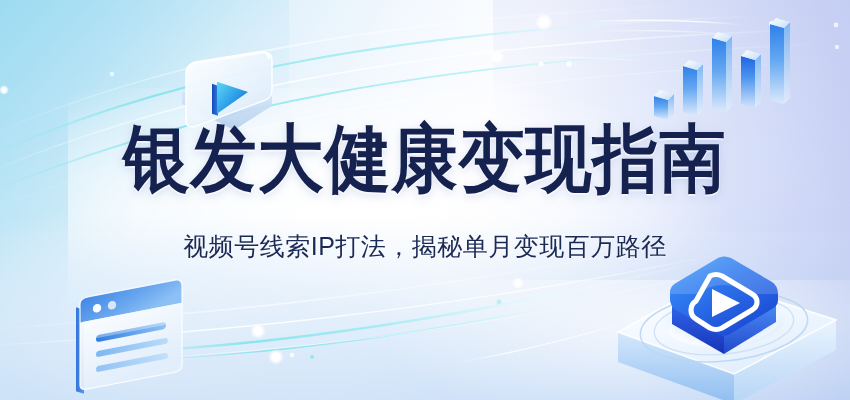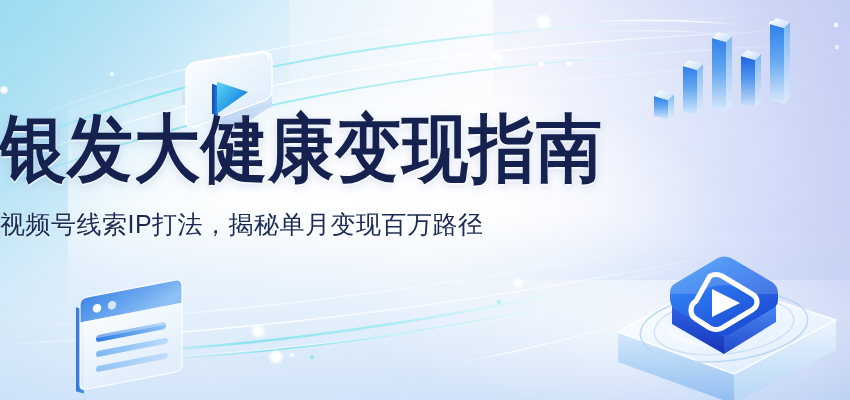--- a/index.html
+++ b/index.html
@@ -54,40 +54,41 @@
     background:linear-gradient(145deg, rgba(150,216,240,.62) 0%, rgba(186,229,246,.28) 48%, rgba(255,255,255,0) 80%);
   }
 
   
   .streaks{ position:absolute; inset:0; }
   .streaks svg{ width:100%; height:100%; display:block; }
 
   
   .text-block{
     position:absolute;
-    left:0; right:0; top:110px;
+    left:0; right:0; top:120px;
+    text-align:center;
     z-index:6;
   }
   .main-title{
     font-family:"Liberation Sans","DejaVu Sans",sans-serif;
     font-size:66px;
     font-weight:bold;
     letter-spacing:1px;
     color:#15224f;
     line-height:1.06;
     white-space:nowrap;
     transform:scaleY(1.12);
     transform-origin:center top;
     text-shadow:
       0 2px 0 rgba(255,255,255,.55),
       1px 1px 0 rgba(255,255,255,.35),
       0 3px 9px rgba(120,145,200,.28);
   }
   .subtitle{
-    margin-top:28px;
+    margin-top:40px;
     font-size:25px;
     font-weight:normal;
     color:#1b2a55;
     letter-spacing:.5px;
     white-space:nowrap;
     text-shadow:0 1px 2px rgba(255,255,255,.65);
   }
 
   
   .obj{ position:absolute; z-index:4; }

